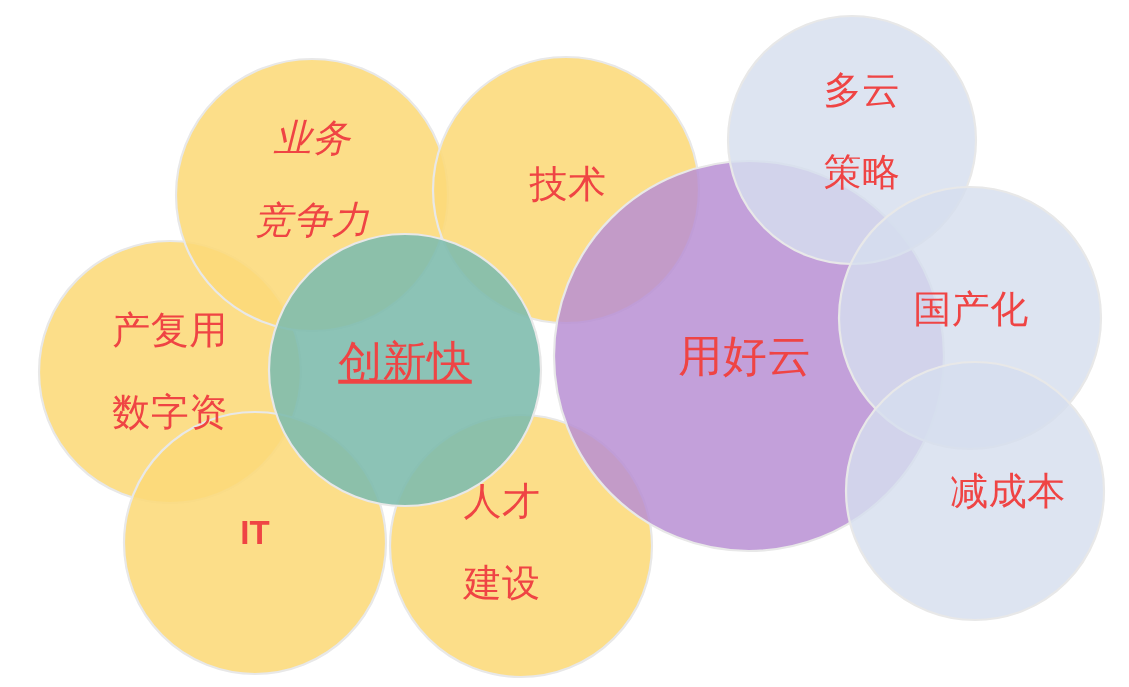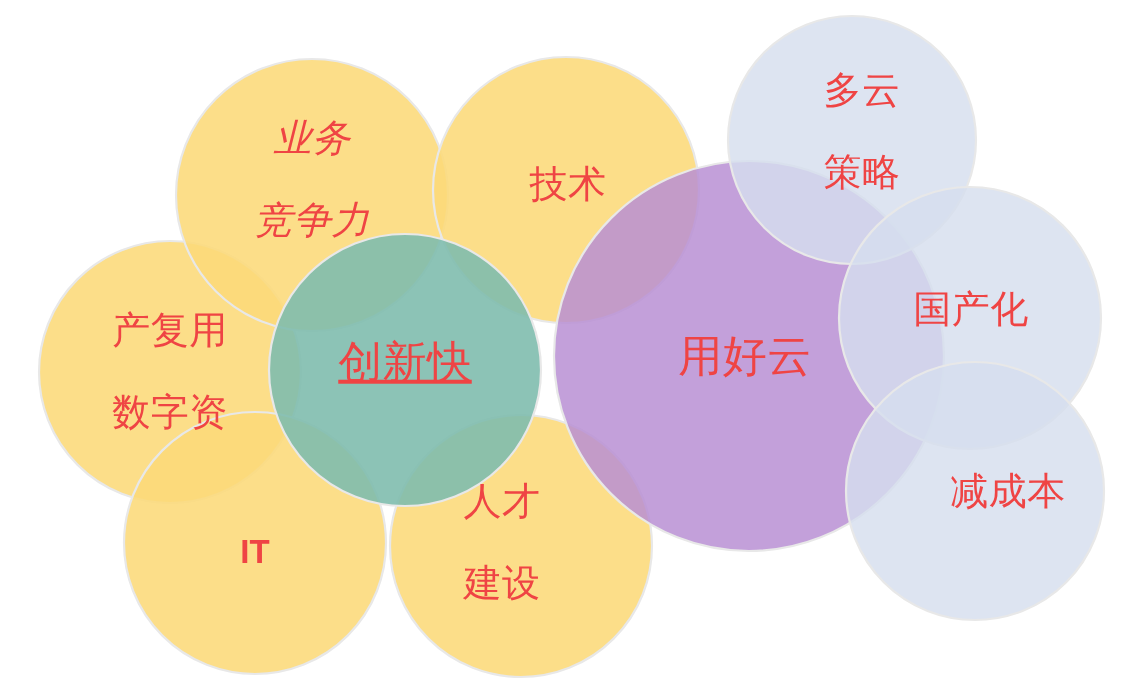--- a/index.html
+++ b/index.html
@@ -72,21 +72,21 @@
 
   <div class="label mid" style="left:312px; top:180px; transform:translate(-50%,-50%);font-style:italic;">
     <div>业务</div>
     <div>竞争力</div>
   </div>
 
   <div class="label mid" style="left:568px; top:185px; transform:translate(-50%,-50%);">
     <div>技术</div>
   </div>
 
-  <div class="label mid" style="left:255px; top:551px; transform:translate(-50%,-50%);">
+  <div class="label mid" style="left:255px; top:532px; transform:translate(-50%,-50%);">
     <div class="it-line"><span class="bold">IT</span></div>
   </div>
 
   <div class="label mid" style="left:502px; top:543px; transform:translate(-50%,-50%);">
     <div>人才</div>
     <div>建设</div>
   </div>
 
   <div class="label big" style="left:405px; top:362px; transform:translate(-50%,-50%);text-decoration:underline;">
     <div>创新快</div>

